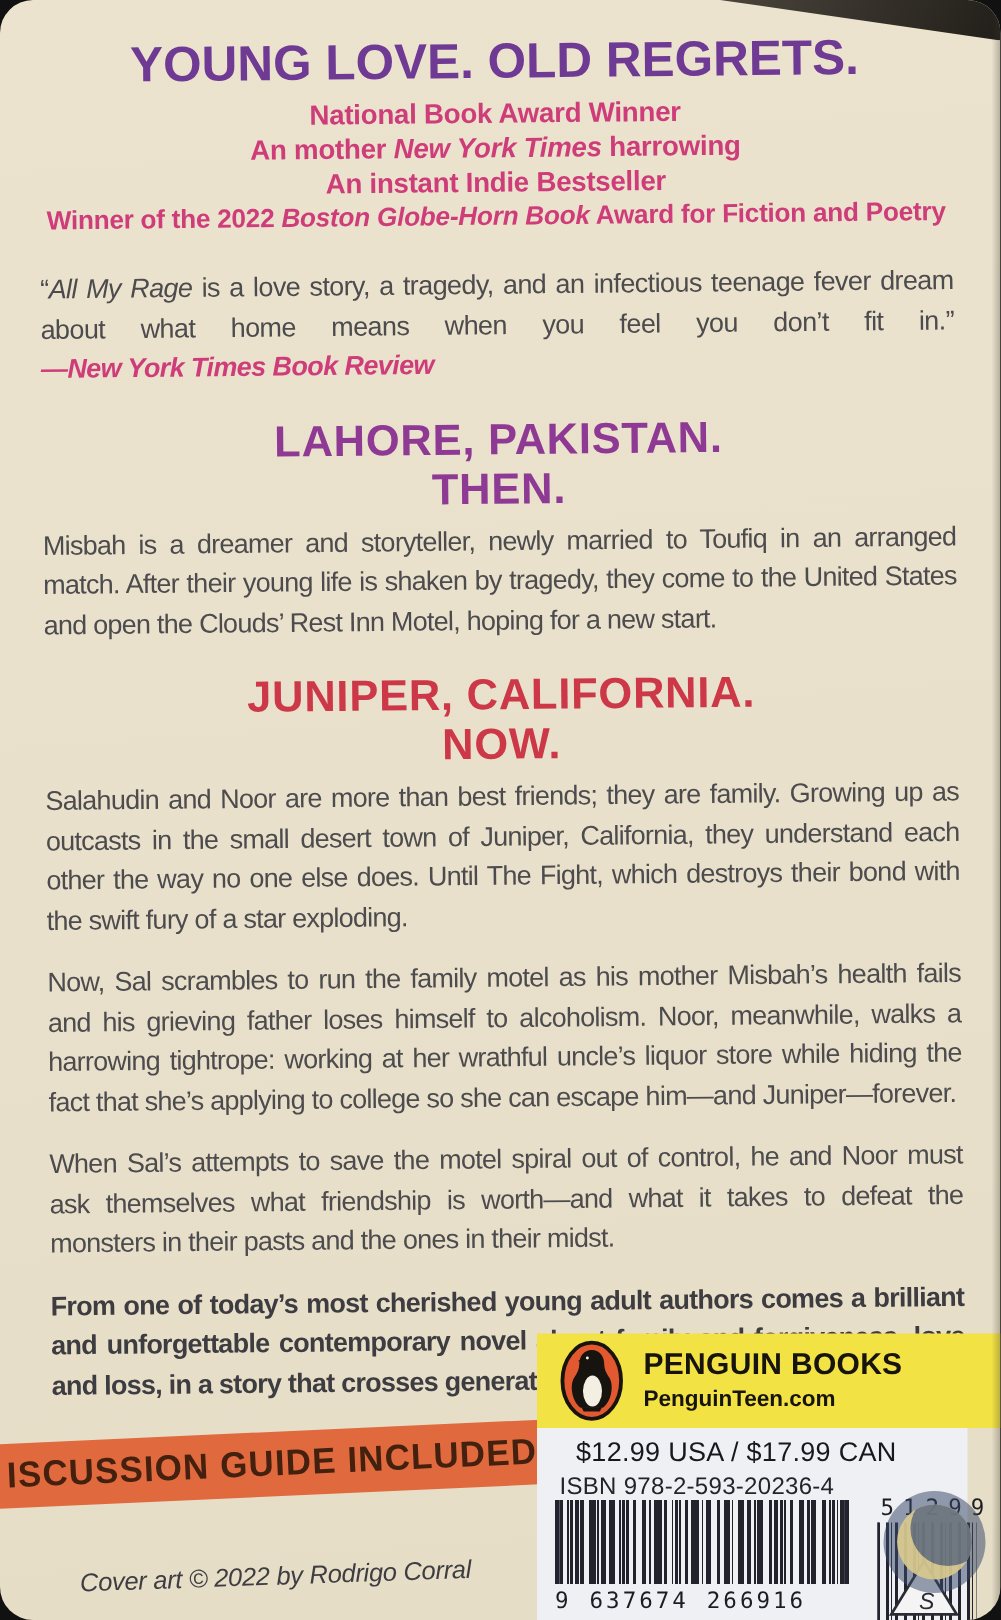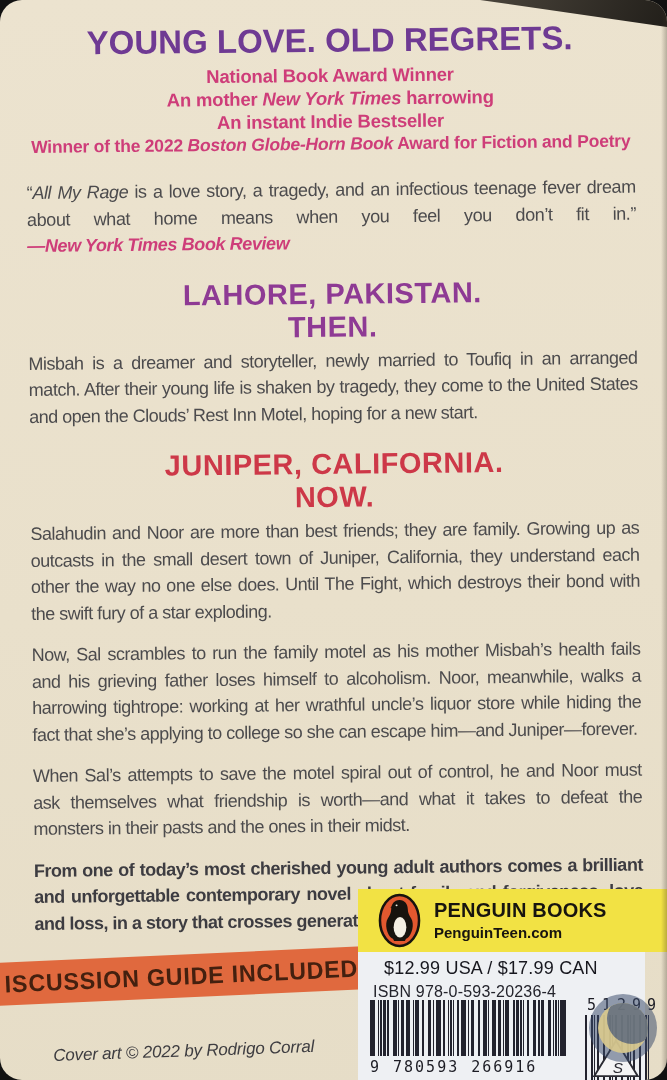--- a/index.html
+++ b/index.html
@@ -27,21 +27,21 @@
   .quote .em{font-style:italic;}
   .quote .attr{color:#ce3d79;font-weight:bold;font-style:italic;white-space:nowrap;}
   .sec-heading{margin-top:21px;text-align:center;font-weight:bold;
     font-size:29px;line-height:33px;letter-spacing:0.5px;}
   .body-p{margin:4px 0 0;color:#4c4b4d;font-size:18px;letter-spacing:-0.5px;
     line-height:26.5px;text-align:justify;}
   .body-p + .body-p{margin-top:15px;}
   .closing{margin-top:15px;font-weight:bold;color:#3d3c41;}
   
   .pub-band{position:absolute;left:358px;top:889px;width:309px;height:63px;z-index:3;
-    background:#f2e244;display:flex;align-items:center;padding-left:20px;box-sizing:border-box;}
+    background:#f2e244;display:flex;align-items:center;padding-left:15px;box-sizing:border-box;}
   .penguin{width:43px;height:55px;flex:0 0 auto;}
   .pub-text{margin-left:13px;color:#17140f;}
   .imprint{font-size:20px;font-weight:bold;letter-spacing:0.2px;line-height:23px;}
   .site{font-size:15px;font-weight:bold;line-height:21px;}
   
   .retail-box{position:absolute;left:358px;top:952px;width:287px;height:128px;z-index:4;
     background:#eef0f3;}
   .price{position:absolute;left:26px;top:6px;font-size:18px;color:#17171e;letter-spacing:0.2px;}
   .isbn{position:absolute;left:15px;top:31px;font-size:16px;color:#23232b;letter-spacing:0.2px;}
   .ean{position:absolute;left:12px;top:48px;width:196px;}
@@ -123,26 +123,26 @@
       <path d="M15 46 h14 l-1.5 3 h-11 z" fill="#17130e"></path>
     </svg>
     <div class="pub-text">
       <div class="imprint">PENGUIN BOOKS</div>
       <div class="site">PenguinTeen.com</div>
     </div>
   </div>
 
   <div class="retail-box">
     <div class="price">$12.99 USA / $17.99 CAN</div>
-    <div class="isbn">ISBN 978-0-593-20236-4</div>
+    <div class="isbn">ISBN 978-2-593-20236-4</div>
     <div class="ean">
       <div class="ean-bars"></div>
       <div class="ean-digits">
         <span>9</span>
-        <span>780593</span>
+        <span>637674</span>
         <span>266916</span>
       </div>
     </div>
     <div class="supp">
       <div class="supp-digits">51299</div>
       <div class="supp-bars"></div>
     </div>
     <svg class="tri" viewBox="0 0 52 44" aria-hidden="true">
       <polygon points="26,3 50,42 2,42" fill="#f4f4f5" stroke="#2b2b33" stroke-width="2"></polygon>
       <text x="28" y="38" font-size="17" font-style="italic" font-family="Liberation Sans, sans-serif" fill="#2b2b33" text-anchor="middle">S</text>

